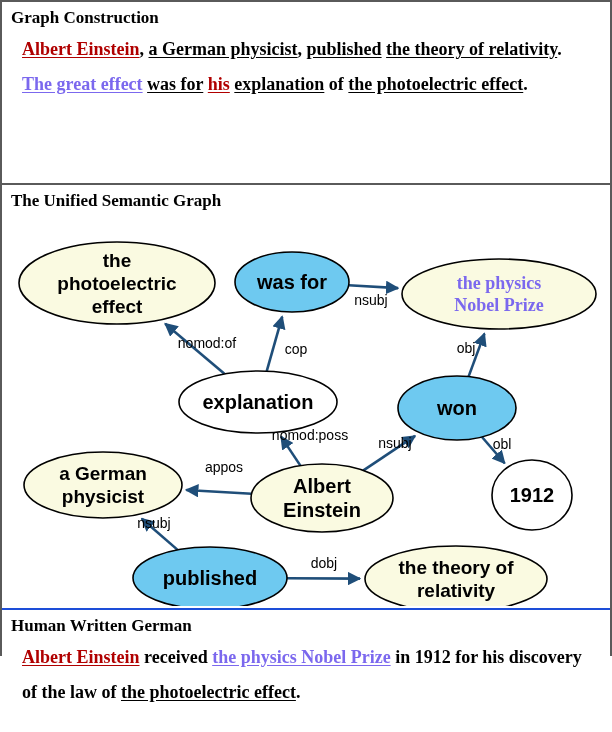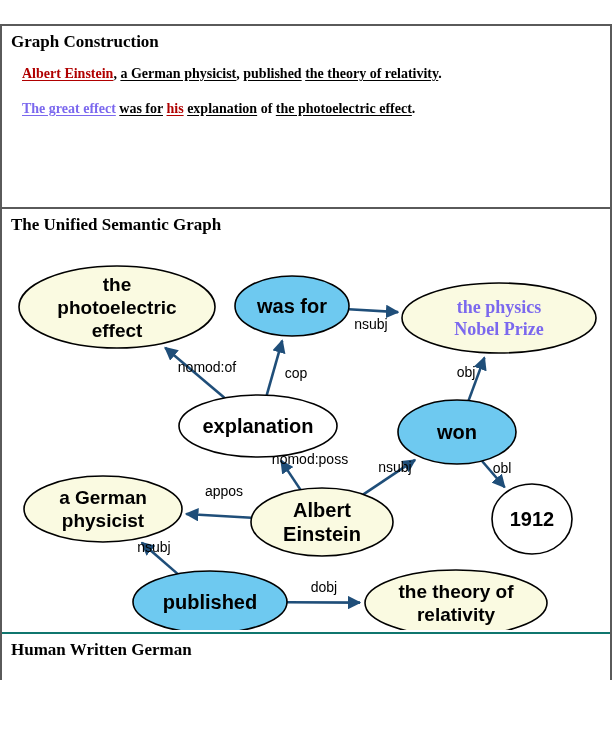--- a/index.html
+++ b/index.html
@@ -14,48 +14,47 @@
     color: #000000;
     overflow: hidden;
   }
   .figure {
     position: relative;
     width: 612px;
     height: 656px;
     box-sizing: border-box;
     border: 2px solid #5a5a5a;
     background: #ef4444;
-    margin-top: 24px;
   }
   .panel {
     position: absolute;
     left: 0;
     right: 0;
     box-sizing: border-box;
     background: #ffffff;
   }
   .panel-top    { top: 0;    height: 183px; border-bottom: 2px solid #5a5a5a; }
-  .panel-middle { top: 183px; height: 425px; border-bottom: 2px solid #0f766e; }
+  .panel-middle { top: 183px; height: 425px; border-bottom: 2px solid #1d4ed8; }
   .panel-bottom { top: 608px; height: 120px; }
 
   .panel-title {
     font-family: "Liberation Serif", serif;
     font-weight: bold;
     font-size: 17px;
     line-height: 22px;
     color: #000000;
     padding: 5px 0 0 9px;
     white-space: nowrap;
   }
 
   .text-body {
     padding: 3px 10px 0 20px;
     font-family: "Liberation Serif", serif;
     font-weight: bold;
-    font-size: 14px;
+    font-size: 18px;
     line-height: 35px;
     color: #000000;
   }
   .text-body p { margin: 0; }
 
   .u    { text-decoration: underline; text-underline-offset: 2px; }
   .red  { color: #b00000; }
   .purp { color: #7b68ee; }
 
   
@@ -174,15 +173,18 @@
               <text x="454" y="364.15" text-anchor="middle" font-size="19" class="node-label" fill="#000000">the theory of</text>
               <text x="454" y="387.15" text-anchor="middle" font-size="19" class="node-label" fill="#000000">relativity</text>
             </g>
           </g>
       </svg>
     </div>
   </section>
 
   <section class="panel panel-bottom">
     <div class="panel-title">Human Written German</div>
+    <div class="text-body">
+      <p id="summ-1"><span class="red u">Albert Einstein</span><span> received </span><span class="purp u">the physics Nobel Prize</span><span> in 1912 for his discovery of the law of </span><span class="u">the photoelectric effect</span><span>.</span></p>
+    </div>
   </section>
 
 </div>
 
 </body></html>

